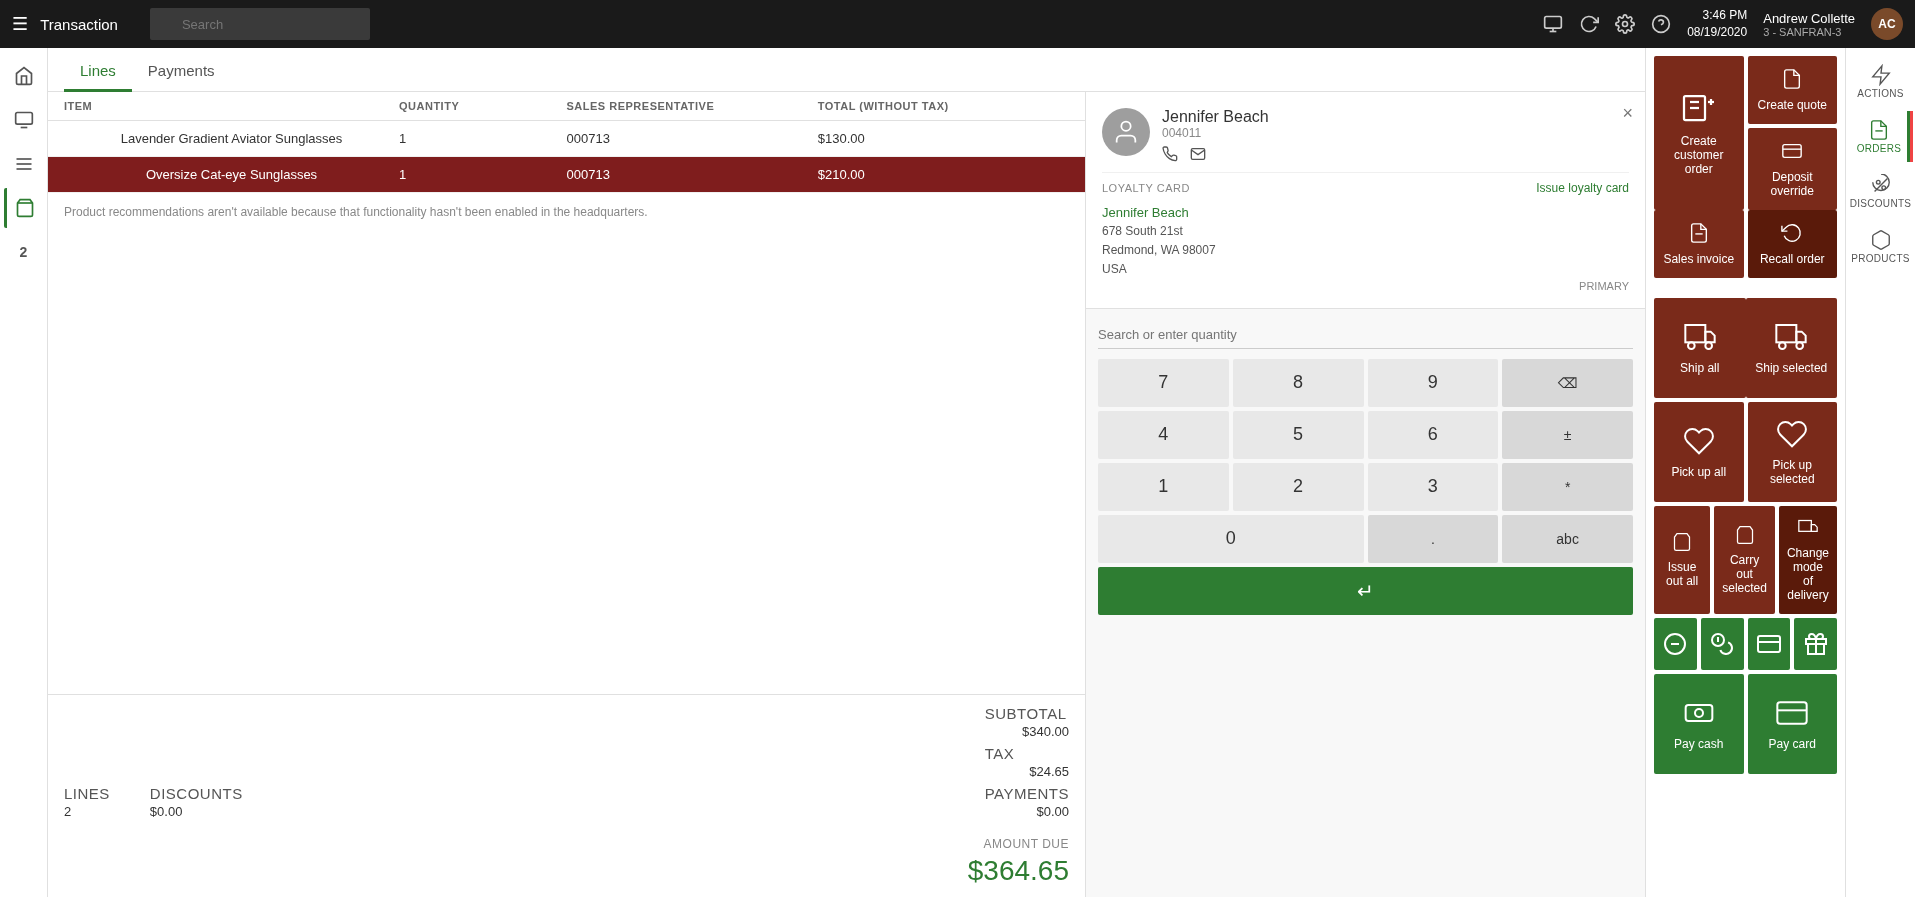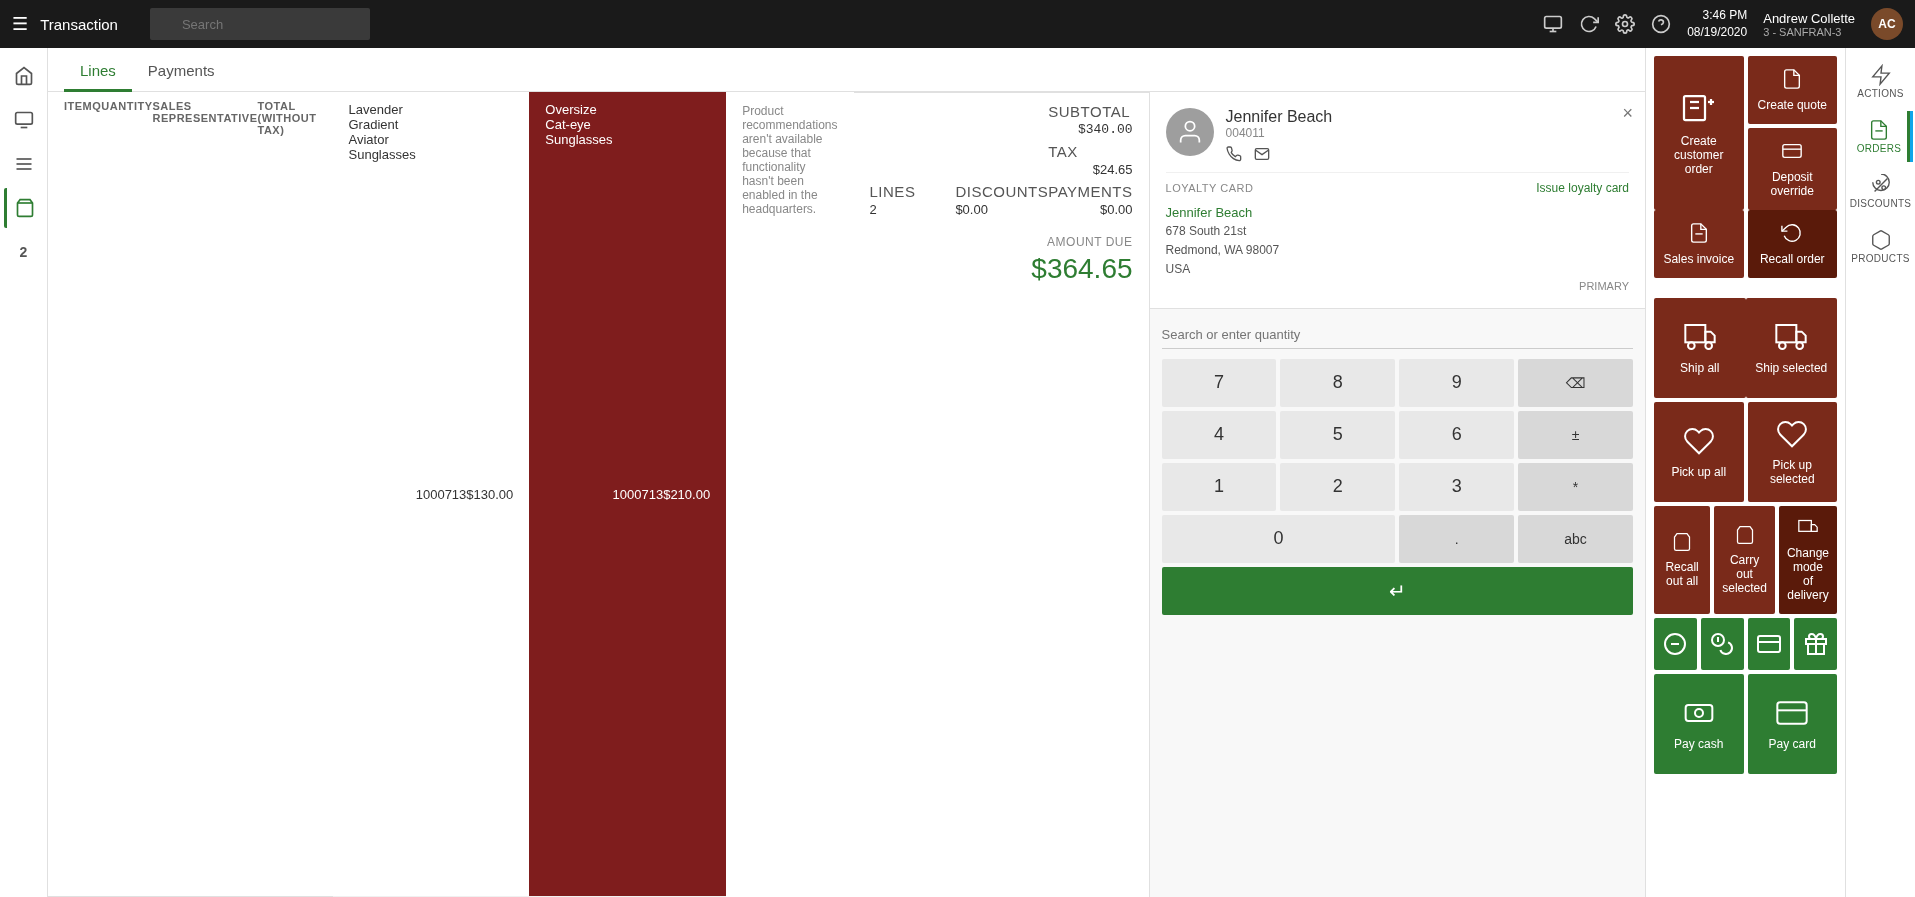--- a/index.html
+++ b/index.html
@@ -98,21 +98,21 @@
     .tile.brown { background: #7a2a1a; }
     .tile.dark-brown { background: #5a1a0a; }
     .tile.small { min-height: 55px; }
     .tile.tall { min-height: 100px; }
     .tile svg { flex-shrink: 0; }
 
     
     .right-icons { width: 70px; background: #fff; border-left: 1px solid #e0e0e0; display: flex; flex-direction: column; align-items: center; padding-top: 8px; gap: 4px; }
     .right-icon-item { display: flex; flex-direction: column; align-items: center; gap: 2px; padding: 8px 4px; cursor: pointer; width: 64px; }
     .right-icon-label { font-size: 10px; color: #555; text-align: center; text-transform: uppercase; letter-spacing: 0.3px; }
-    .right-icon-item.active { border-right: 3px solid #0ea5e9; }
+    .right-icon-item.active { border-right: 3px solid #ef4444; }
     .right-icon-item.active .right-icon-label { color: #2e7d32; }
   </style>
 </head>
 <body>
 
 <div class="topbar">
   <span class="topbar-hamburger">☰</span>
   <span class="topbar-title">Transaction</span>
   <div class="search-wrap">
     <svg width="14" height="14" viewBox="0 0 24 24" fill="none" stroke="#aaa" stroke-width="2">
@@ -187,21 +187,21 @@
 
   <div class="main-content">
 
     <div class="tabs">
       <div class="tab active">Lines</div>
       <div class="tab">Payments</div>
     </div>
 
     <div class="lines-area">
 
-      <div style="flex:1; display:flex; flex-direction:row; background:#fff;">
+      <div style="flex:1; display:flex; flex-direction:column; background:#fff;">
         <div class="lines-header">
           <span>ITEM</span>
           <span>QUANTITY</span>
           <span>SALES REPRESENTATIVE</span>
           <span>TOTAL (WITHOUT TAX)</span>
         </div>
 
         <div class="lines-row">
           <div class="cell item-name">
             <span class="name">Lavender Gradient Aviator Sunglasses</span>
@@ -231,21 +231,21 @@
                 <span class="summary-value">2</span>
               </div>
               <div class="summary-item">
                 <span class="summary-label">DISCOUNTS</span>
                 <span class="summary-value">$0.00</span>
               </div>
             </div>
             <div class="summary-right-cols">
               <div class="summary-pair">
                 <span class="summary-label">SUBTOTAL</span>
-                <span class="summary-value" style="text-align:right;font-family:Liberation Mono, monospace;">$340.00</span>
+                <span class="summary-value" style="text-align:right;">$340.00</span>
                 <span class="summary-label" style="margin-top:4px;">TAX</span>
                 <span class="summary-value" style="text-align:right;">$24.65</span>
                 <span class="summary-label" style="margin-top:4px;">PAYMENTS</span>
                 <span class="summary-value" style="text-align:right;">$0.00</span>
               </div>
             </div>
           </div>
           <div class="amount-due">
             <span style="font-size:12px; color:#888; text-transform:uppercase; letter-spacing:0.5px;">AMOUNT DUE</span>
             <div>$364.65</div>
@@ -406,21 +406,21 @@
           </svg>
           <span class="tile-label">Pick up selected</span>
         </div>
       </div>
 
       <div style="display:grid; grid-template-columns:1fr 1fr 1fr; gap:4px; padding:4px 4px 0 4px;">
         <div class="tile brown small" style="min-height:60px; font-size:11px;">
           <svg width="20" height="20" viewBox="0 0 24 24" fill="none" stroke="#fff" stroke-width="1.5">
             <path d="M6 2L3 6v14a2 2 0 0 0 2 2h14a2 2 0 0 0 2-2V6l-3-4z"></path>
           </svg>
-          <span class="tile-label">Recall out all</span>
+          <span class="tile-label">Issue out all</span>
         </div>
         <div class="tile brown small" style="min-height:60px; font-size:11px;">
           <svg width="20" height="20" viewBox="0 0 24 24" fill="none" stroke="#fff" stroke-width="1.5">
             <path d="M6 2L3 6v14a2 2 0 0 0 2 2h14a2 2 0 0 0 2-2V6l-3-4z"></path>
           </svg>
           <span class="tile-label">Carry out selected</span>
         </div>
         <div class="tile dark-brown small" style="min-height:60px; font-size:11px;">
           <svg width="20" height="20" viewBox="0 0 24 24" fill="none" stroke="#fff" stroke-width="1.5">
             <rect x="1" y="3" width="15" height="13"></rect>

